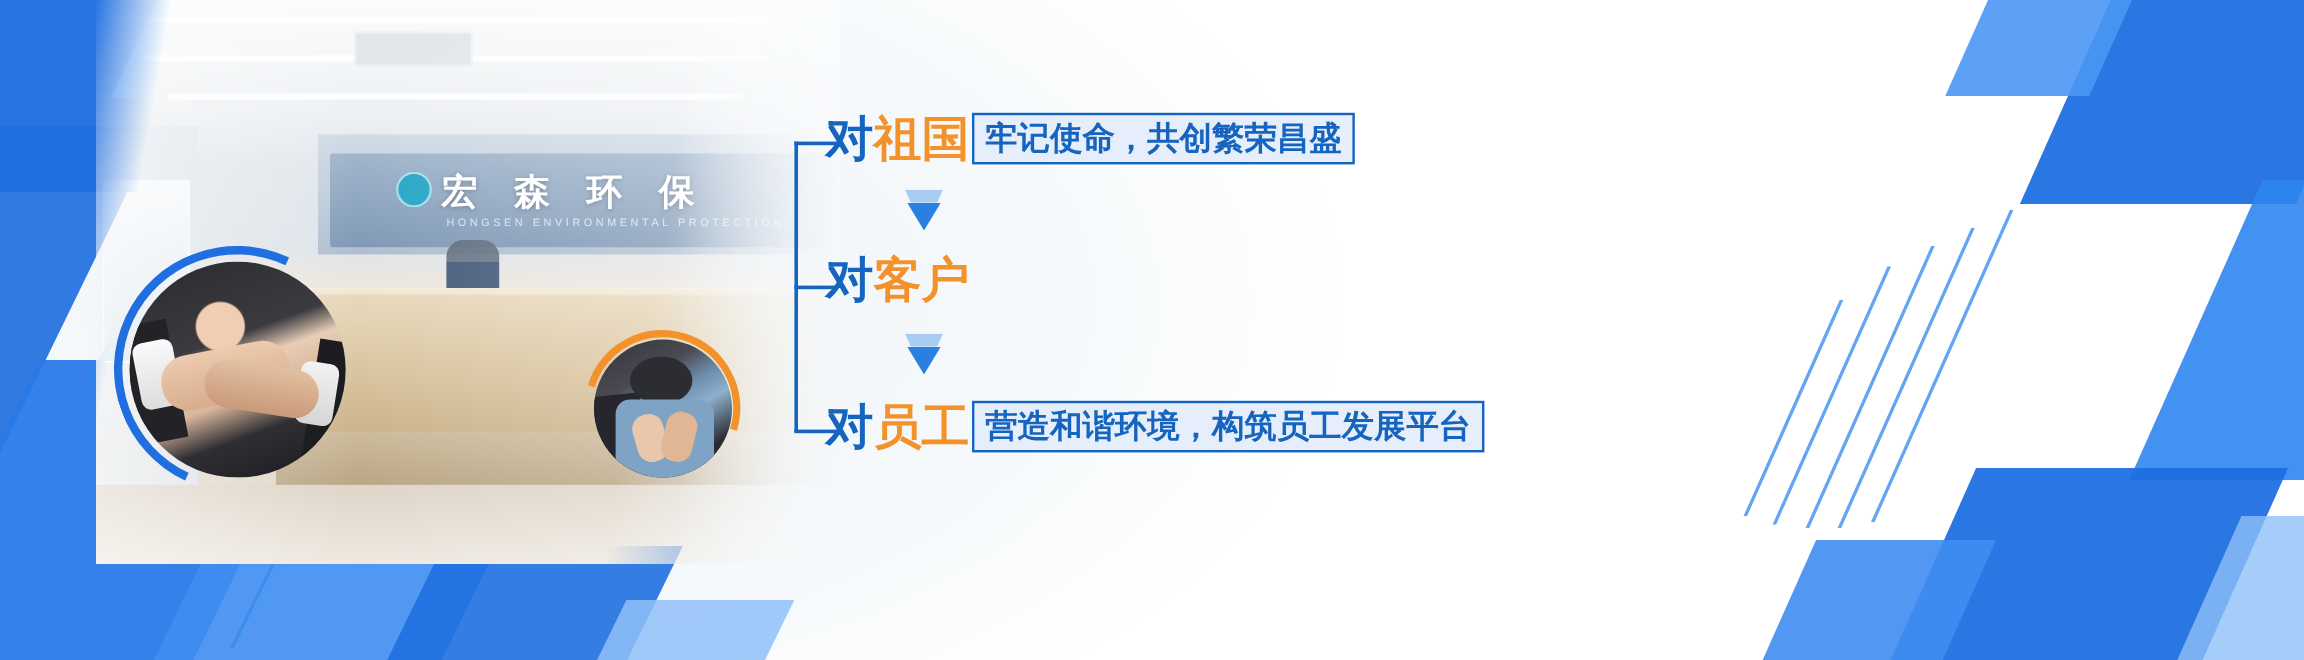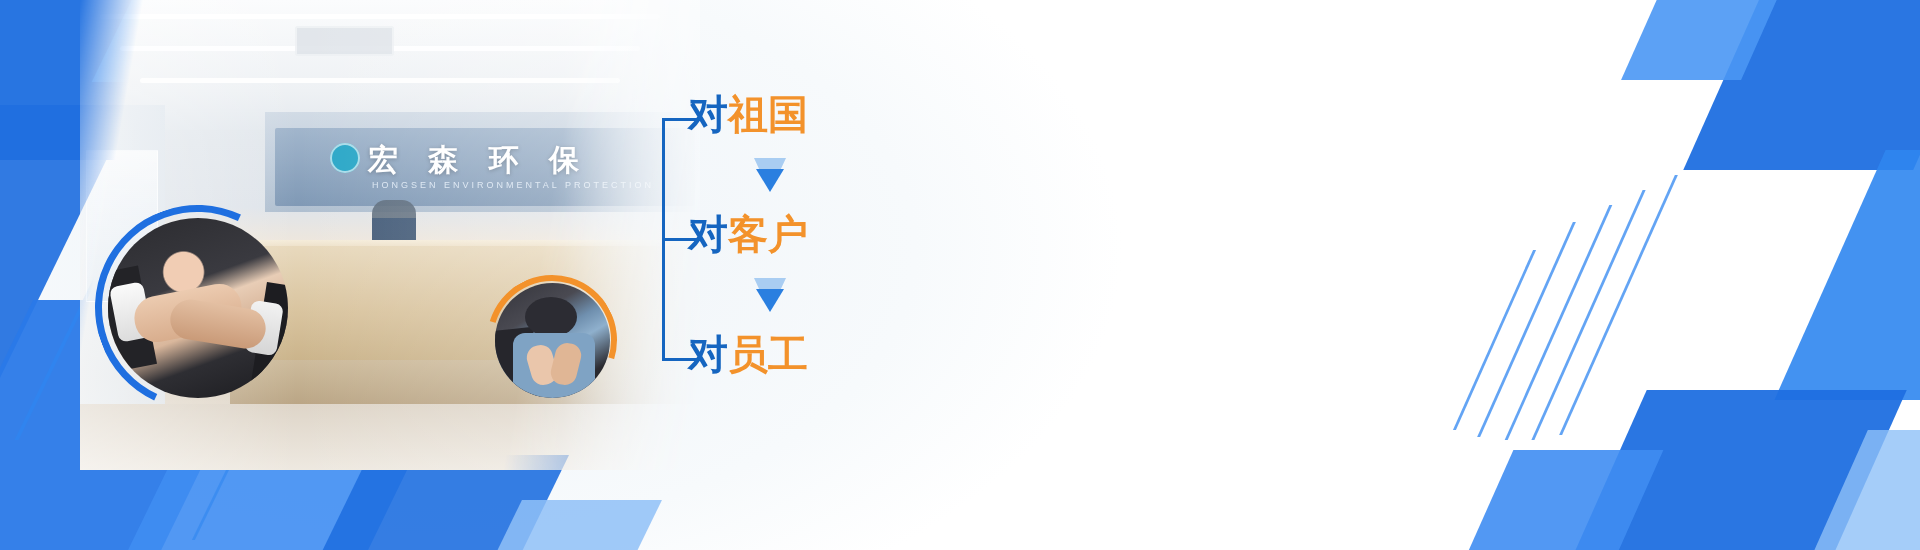--- a/index.html
+++ b/index.html
@@ -204,36 +204,38 @@
 
   <div class="content">
     <div class="vline"></div>
     <div class="tick" style="top:48px;"></div>
     <div class="tick" style="top:168px;"></div>
     <div class="tick" style="top:288px;"></div>
 
     <div class="row" style="top:24px;">
       <span class="row-label lab-blue">对</span>
       <span class="row-label lab-orange">祖国</span>
+      <span class="row-box">牢记使命，共创繁荣昌盛</span>
     </div>
 
     <div class="arrow" style="left:102px;top:88px;">
       <div class="top"></div>
       <div class="bot"></div>
     </div>
 
     <div class="row" style="top:144px;">
       <span class="row-label lab-blue">对</span>
       <span class="row-label lab-orange">客户</span>
     </div>
 
     <div class="arrow" style="left:102px;top:208px;">
       <div class="top"></div>
       <div class="bot"></div>
     </div>
 
     <div class="row" style="top:264px;">
       <span class="row-label lab-blue">对</span>
       <span class="row-label lab-orange">员工</span>
+      <span class="row-box">营造和谐环境，构筑员工发展平台</span>
     </div>
   </div>
 
 </div>
 
 </body></html>

